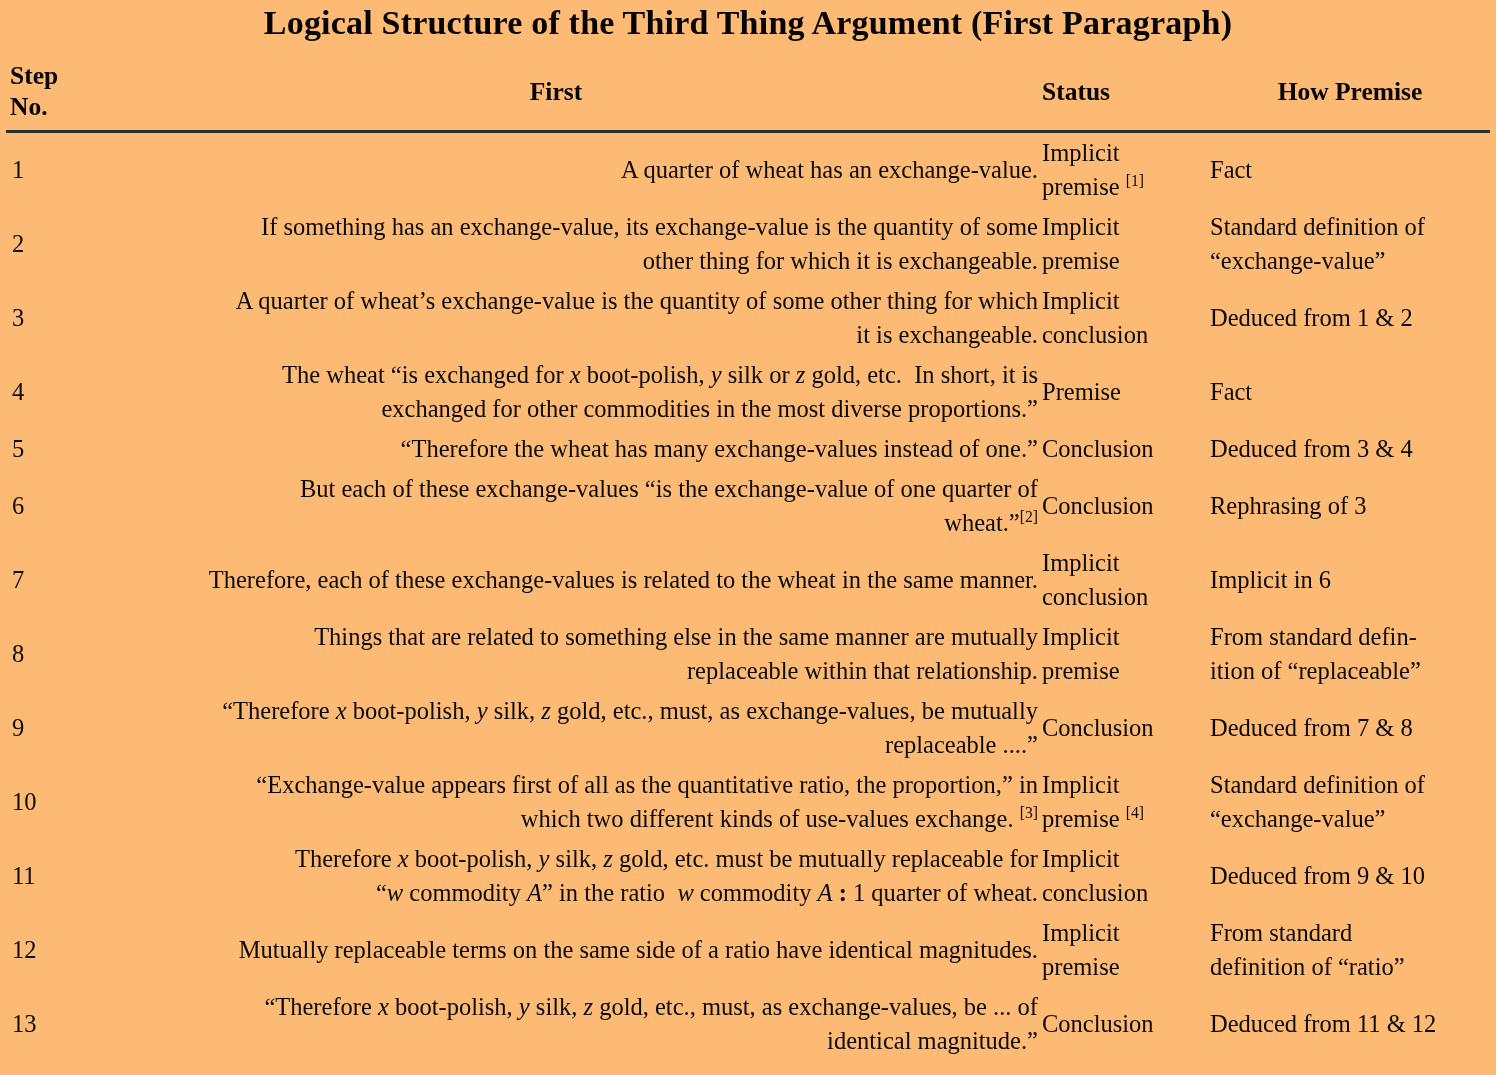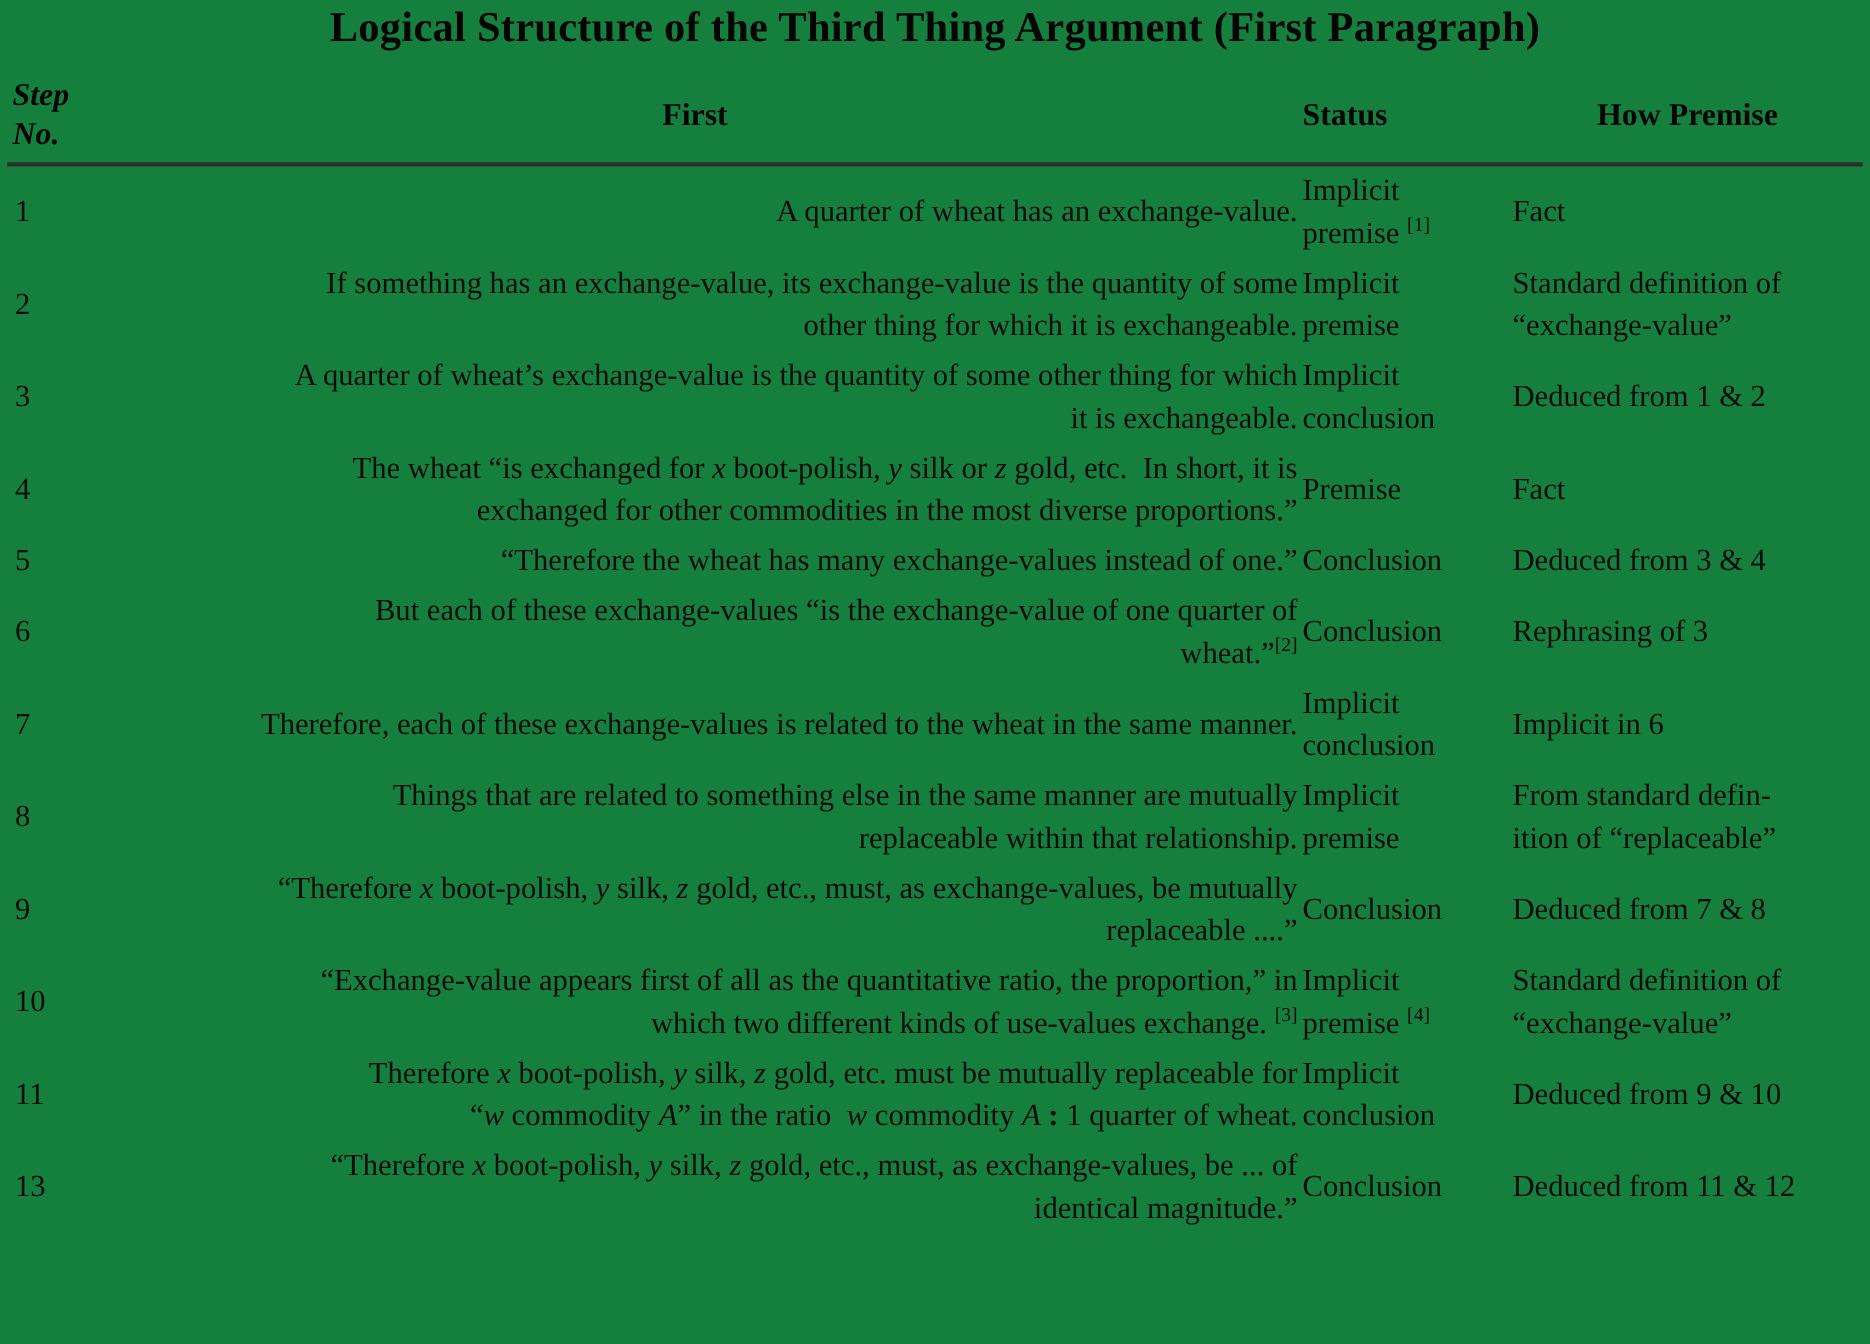--- a/index.html
+++ b/index.html
@@ -8,21 +8,21 @@
     background: #ffffff;
     color: #0b0b0b;
     font-family: "Liberation Serif", "DejaVu Serif", serif;
   }
   .page {
     width: 1496px;
     height: 1075px;
     box-sizing: border-box;
     padding: 2px 6px 0 6px;
     overflow: hidden;
-    background: #15803d;
+    background: #fdba74;
   }
   .title {
     margin: 2px 0 14px 0;
     text-align: center;
     font-size: 34px;
     font-weight: bold;
     letter-spacing: 0.2px;
     color: #050505;
   }
   table.arg {
@@ -39,21 +39,21 @@
 
   thead th {
     font-weight: bold;
     vertical-align: middle;
     line-height: 31px;
     padding: 4px 0 8px 0;
     border-bottom: 3px solid #2e2e2e;
     font-size: 25.5px;
     color: #050505;
   }
-  th.h-no   { text-align: left; padding-left: 4px; font-style: italic; }
+  th.h-no   { text-align: left; padding-left: 4px; }
   th.h-step { text-align: center; }
   th.h-stat { text-align: left; }
   th.h-how  { text-align: center; }
 
   tbody td {
     vertical-align: middle;
     line-height: 34px;
     padding: 3px 0;
   }
   td.no {
@@ -158,20 +158,26 @@
           <td class="status">Implicit<br>premise <sup>[4]</sup></td>
           <td class="how">Standard definition of<br>“exchange-value”</td>
         </tr>
         <tr>
           <td class="no">11</td>
           <td class="step">Therefore <i>x</i> boot-polish, <i>y</i> silk, <i>z</i> gold, etc. must be mutually replaceable for<br>“<i>w</i> commodity <i>A</i>” in the ratio&nbsp; <i>w</i> commodity <i>A</i> <b>:</b> 1 quarter of wheat.</td>
           <td class="status">Implicit<br>conclusion</td>
           <td class="how">Deduced from 9 &amp; 10</td>
         </tr>
         <tr>
+          <td class="no">12</td>
+          <td class="step">Mutually replaceable terms on the same side of a ratio have identical magnitudes.</td>
+          <td class="status">Implicit<br>premise</td>
+          <td class="how">From standard<br>definition of “ratio”</td>
+        </tr>
+        <tr>
           <td class="no">13</td>
           <td class="step">“Therefore <i>x</i> boot-polish, <i>y</i> silk, <i>z</i> gold, etc., must, as exchange-values, be ... of<br>identical magnitude.”</td>
           <td class="status">Conclusion</td>
           <td class="how">Deduced from 11 &amp; 12</td>
         </tr>
       </tbody>
   </table>
 </div>
 
 </body></html>

